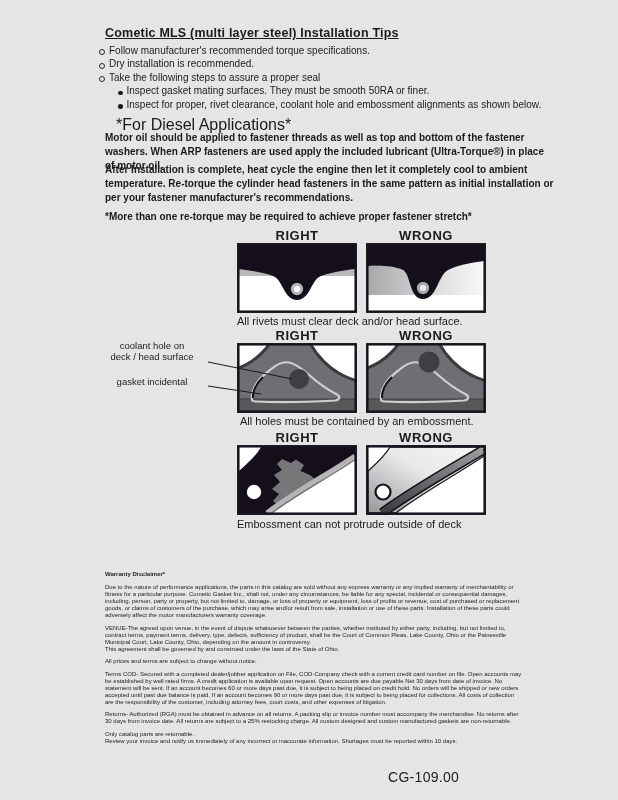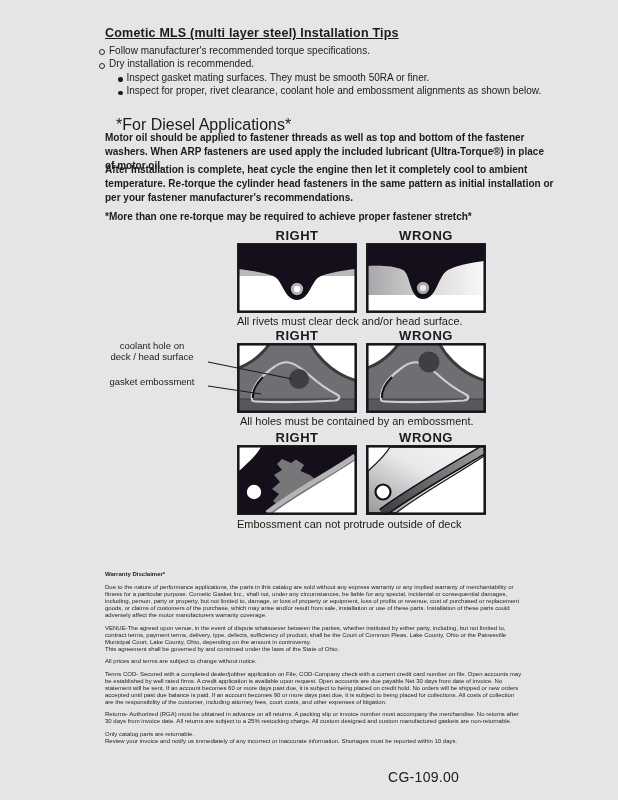--- a/index.html
+++ b/index.html
@@ -53,20 +53,24 @@
 
   <div class="abs tips">
     <div class="tip">
       <span class="mk-o"></span>
       <span>Follow manufacturer's recommended torque specifications.</span>
     </div>
     <div class="tip">
       <span class="mk-o"></span>
       <span>Dry installation is recommended.</span>
     </div>
+    <div class="tip">
+      <span class="mk-o"></span>
+      <span>Take the following steps to assure a proper seal</span>
+    </div>
     <div class="tip sub">
       <span class="mk-dot"></span>
       <span>Inspect gasket mating surfaces.  They must be smooth 50RA or finer.</span>
     </div>
     <div class="tip sub">
       <span class="mk-dot"></span>
       <span>Inspect for proper, rivet clearance, coolant hole and embossment alignments as shown below.</span>
     </div>
   </div>
 
@@ -131,21 +135,21 @@
     <path d="M15,57 C14,47 21,36 33,27 C40,21 47,18.5 52,19.5 C58,20.5 64,25 71,31 C81,40 92,47.5 100,51.5 C103.5,53.5 103,57 98,57.5 C72,59 38,59.5 19,58.5 C16,58.3 15.2,57.8 15,57 Z" fill="none" stroke-width="2.2" stroke="#cfcfd1"></path>
     <path d="M16,55 C15.5,48 19,41 26,34" fill="none" stroke="#141414" stroke-width="2"></path>
     <circle cx="63" cy="19" r="10.5" fill="#3f3f43"></circle>
     <rect x="1.3" y="1.3" width="117.4" height="67.4" fill="none" stroke="#17121c" stroke-width="2.5"></rect>
   </svg>
 
   <div class="abs callout callout-1">
     <div>coolant hole on</div>
     <div>deck / head surface</div>
   </div>
-  <div class="abs callout callout-2">gasket embossment</div>
+  <div class="abs callout callout-2">gasket incidental</div>
 
   <svg class="abs callout-lines" width="100" height="60" viewBox="0 0 100 60">
     <line x1="4" y1="22" x2="88" y2="39" stroke="#1a1a1a" stroke-width="1.1"></line>
     <line x1="4" y1="46" x2="57" y2="54" stroke="#1a1a1a" stroke-width="1.1"></line>
   </svg>
 
   <div class="abs caption cap2">All holes must be contained by an embossment.</div>
 
   <div class="abs dlabel r3r">RIGHT</div>
   <div class="abs dlabel r3w">WRONG</div>

